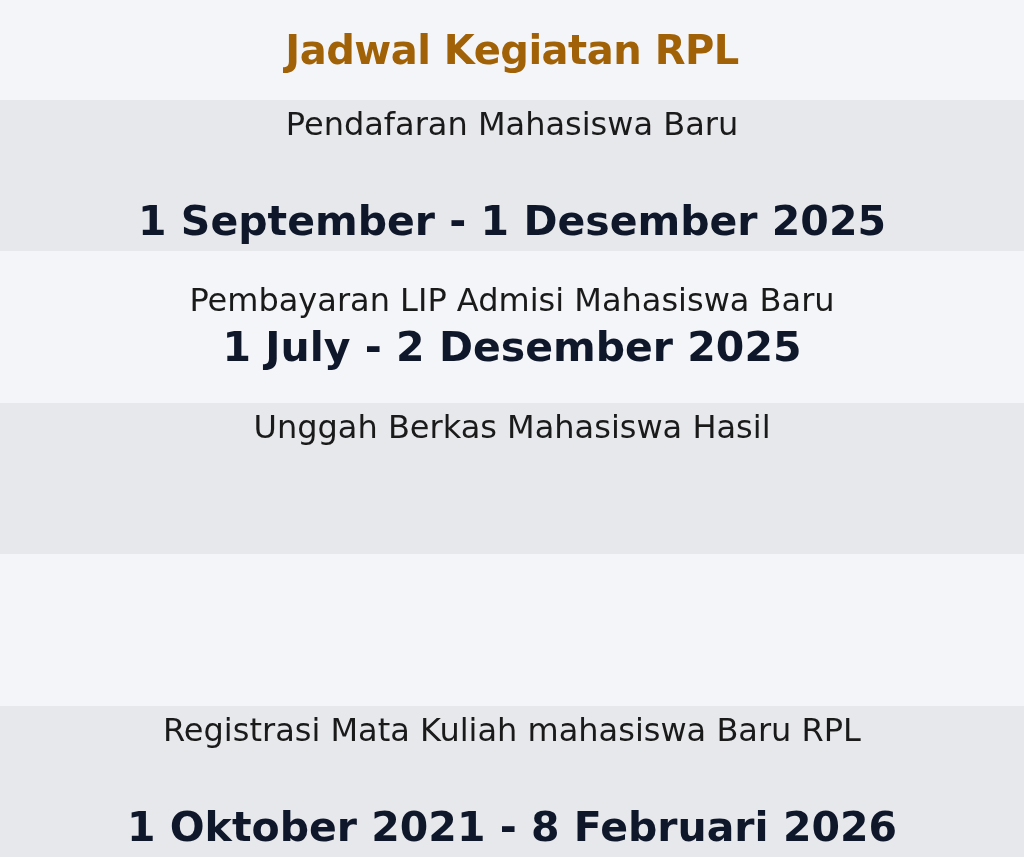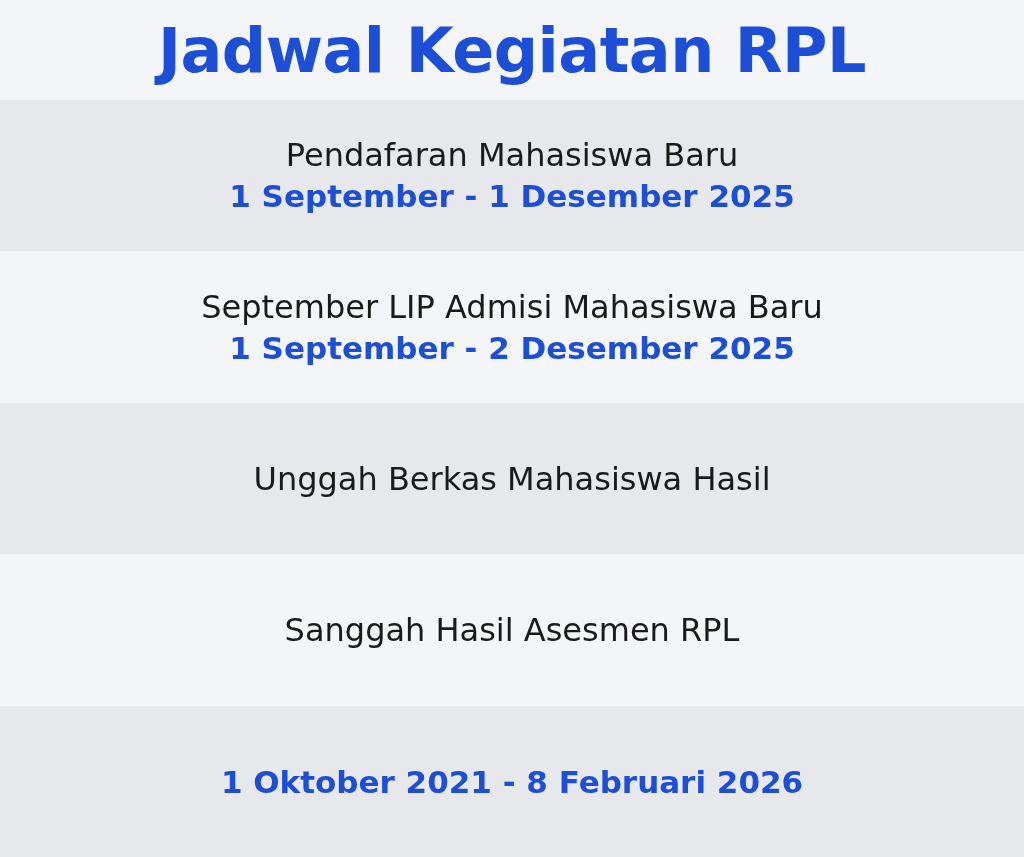--- a/index.html
+++ b/index.html
@@ -19,84 +19,84 @@
     height: 857px;
     display: flex;
     flex-direction: column;
     background: #f4f5f8;
   }
   .title {
     height: 100px;
     display: flex;
     align-items: center;
     justify-content: center;
-    font-size: 62px;
+    font-size: 40px;
     font-weight: 700;
     letter-spacing: -0.5px;
-    color: #1d4ed8;
+    color: #a16207;
     background: #f4f5f8;
   }
   .rows {
     flex: 1;
     display: flex;
     flex-direction: column;
   }
   .row {
     flex: 1;
     display: flex;
     flex-direction: column;
     align-items: center;
     justify-content: center;
     padding: 4px 20px;
     box-sizing: border-box;
   }
-  .row.shade-a { background: #e7e8ec; }
+  .row.shade-a { background: #e7e8ec; justify-content: space-between; }
   .row.shade-b { background: #f4f5f8; }
   .row-name {
     font-size: 32px;
     font-weight: 400;
     color: #1a1a1a;
     line-height: 1.25;
     text-align: center;
   }
   .row-date {
-    font-size: 31px;
+    font-size: 41px;
     font-weight: 700;
-    color: #1d4ed8;
+    color: #0f172a;
     line-height: 1.25;
     text-align: center;
     margin-top: 2px;
   }
 </style>
 </head>
 <body>
 
 <div class="page">
 
   <div class="title">Jadwal Kegiatan RPL</div>
 
   <div class="rows">
 
     <div class="row shade-a">
       <div class="row-name">Pendafaran Mahasiswa Baru</div>
       <div class="row-date">1 September - 1 Desember 2025</div>
     </div>
 
     <div class="row shade-b">
-      <div class="row-name">September LIP Admisi Mahasiswa Baru</div>
-      <div class="row-date">1 September - 2 Desember 2025</div>
+      <div class="row-name">Pembayaran LIP Admisi Mahasiswa Baru</div>
+      <div class="row-date">1 July - 2 Desember 2025</div>
     </div>
 
     <div class="row shade-a">
       <div class="row-name">Unggah Berkas Mahasiswa Hasil</div>
     </div>
 
     <div class="row shade-b">
-      <div class="row-name">Sanggah Hasil Asesmen RPL</div>
     </div>
 
     <div class="row shade-a">
+      <div class="row-name">Registrasi Mata Kuliah mahasiswa Baru RPL</div>
       <div class="row-date">1 Oktober 2021 - 8 Februari 2026</div>
     </div>
 
 
   </div>
 </div>
 
 </body></html>

